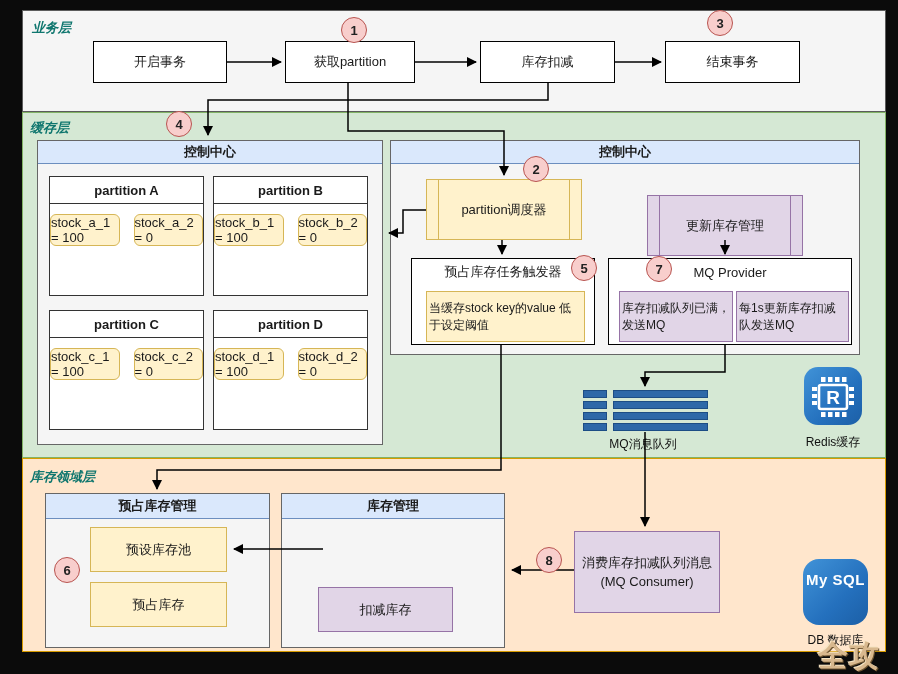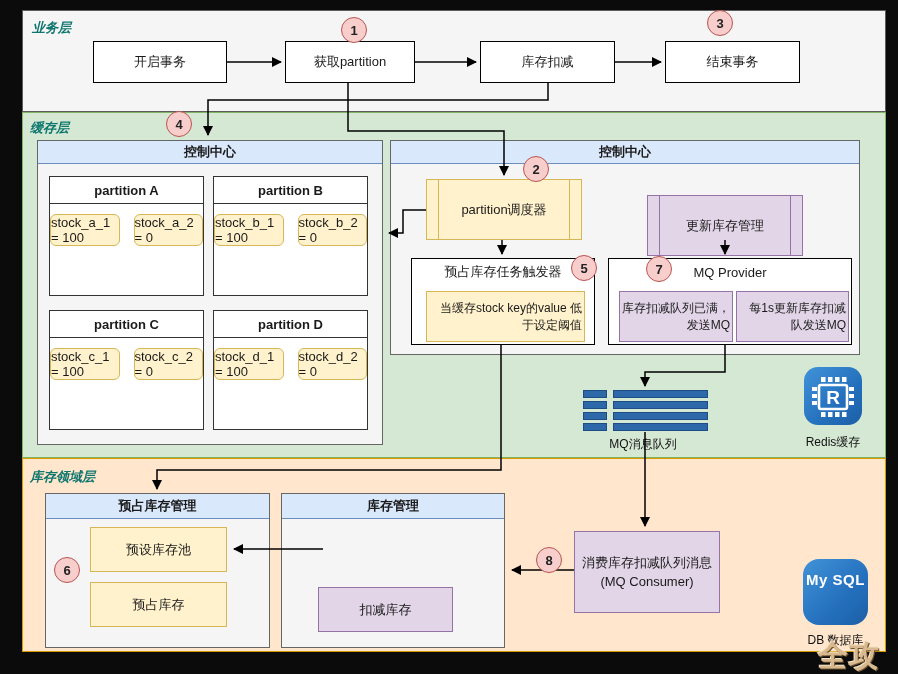--- a/index.html
+++ b/index.html
@@ -33,21 +33,21 @@
   .process:before,.process:after{content:"";position:absolute;top:0;bottom:0;width:0;}
   .process:before{left:11px;border-left:1px solid;}
   .process:after{right:11px;border-left:1px solid;}
   .process-yellow{background:#fff2cc;border:1px solid #d6b656;}
   .process-yellow:before,.process-yellow:after{border-color:#d6b656;}
   .process-purple{background:#e1d5e7;border:1px solid #9673a6;}
   .process-purple:before,.process-purple:after{border-color:#9673a6;}
   
   .whitebox{background:#fff;border:1px solid #000;z-index:2;}
   .whitebox-title{height:26px;display:flex;align-items:center;justify-content:center;font-size:13px;}
-  .innerbox{position:absolute;display:flex;align-items:center;justify-content:center;text-align:right;
+  .innerbox{position:absolute;display:flex;align-items:center;justify-content:center;text-align:left;
         font-size:12px;line-height:1.35;padding:2px;}
   .innerbox-yellow{background:#fff2cc;border:1px solid #d6b656;}
   .innerbox-purple{background:#e1d5e7;border:1px solid #9673a6;}
   .purple-node{background:#e1d5e7;border:1px solid #9673a6;display:flex;flex-direction:column;align-items:center;
         justify-content:center;font-size:13px;text-align:center;z-index:2;line-height:1.5;}
   .yellow-node{background:#fff2cc;border:1px solid #d6b656;display:flex;align-items:center;justify-content:center;
         font-size:13px;z-index:2;}
   
   .badge{width:26px;height:26px;border-radius:50%;background:#f8cecc;border:1px solid #b85450;
         display:flex;align-items:center;justify-content:center;font-weight:bold;font-size:13px;color:#222;z-index:5;}

